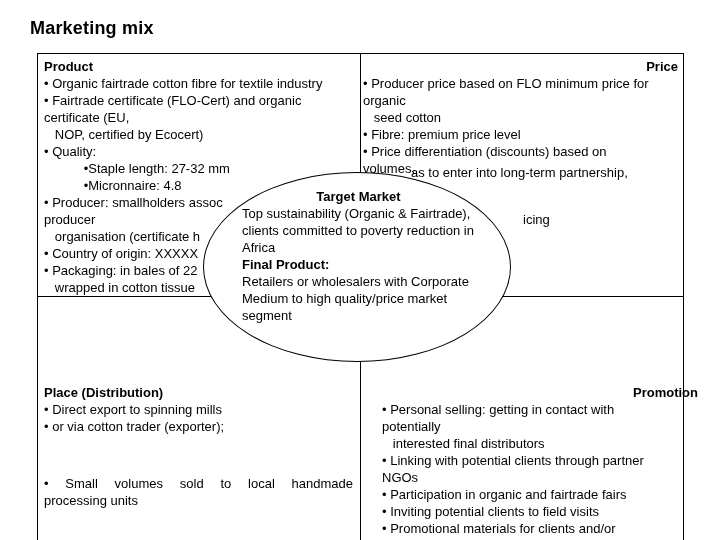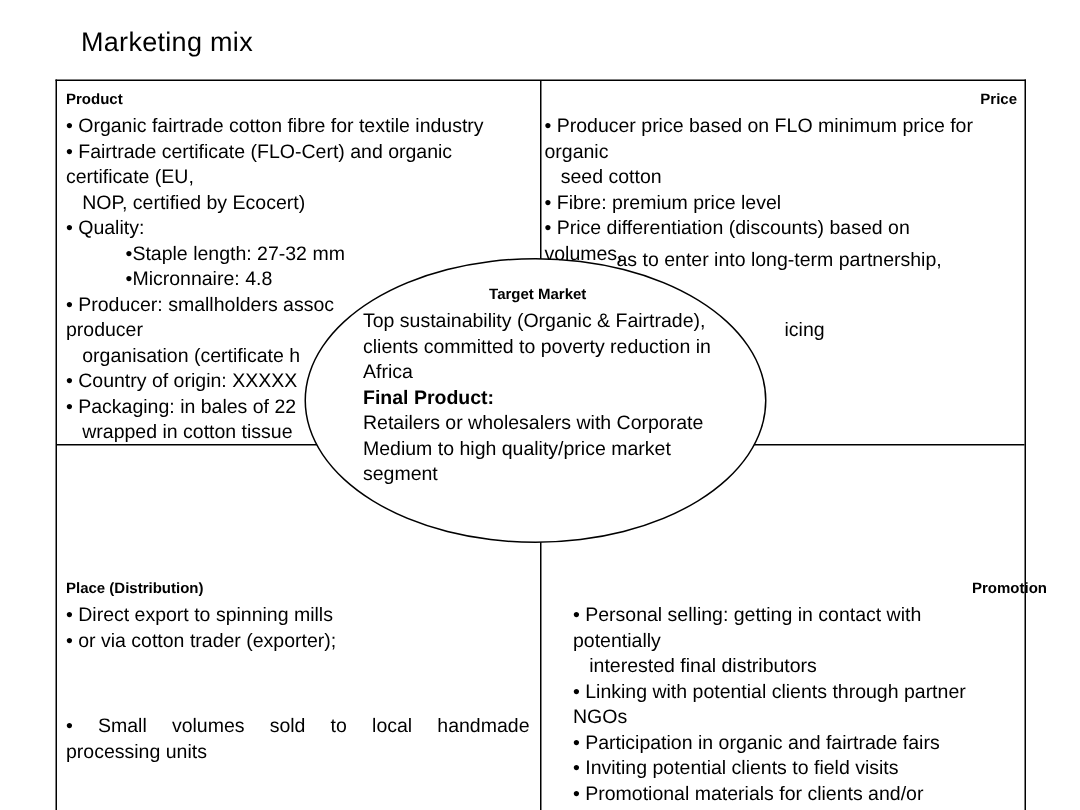--- a/index.html
+++ b/index.html
@@ -8,23 +8,22 @@
     background: #ffffff;
     color: #000000;
     font-family: "Liberation Sans", sans-serif;
     position: relative;
     overflow: hidden;
   }
   #slide-title {
     position: absolute;
     left: 30px; top: 18px;
     font-size: 18px;
-    font-weight: normal;
+    font-weight: bold;
     letter-spacing: 0.2px;
-    margin-left: 24px;
   }
   
   #mix-table {
     position: absolute;
     left: 37px; top: 53px;
     width: 645px; height: 500px; 
     border: 1px solid #000;
     border-bottom: none;
     z-index: 1;
   }
@@ -52,21 +51,21 @@
   }
   .textblock {
     position: absolute;
     font-size: 13px;
     line-height: 17px;
   }
   .under-oval { z-index: 1; }  
   .over-oval  { z-index: 3; }  
   .heading {
     font-weight: bold;
-    font-size: 10px;
+    font-size: 13px;
     line-height: 17px;
     white-space: pre;
   }
   .heading.right { text-align: right; }
   .heading.center { text-align: center; }
   .line { white-space: pre; }
   .line.b { font-weight: bold; }
   .line.j {
     white-space: normal;
     text-align: justify;

